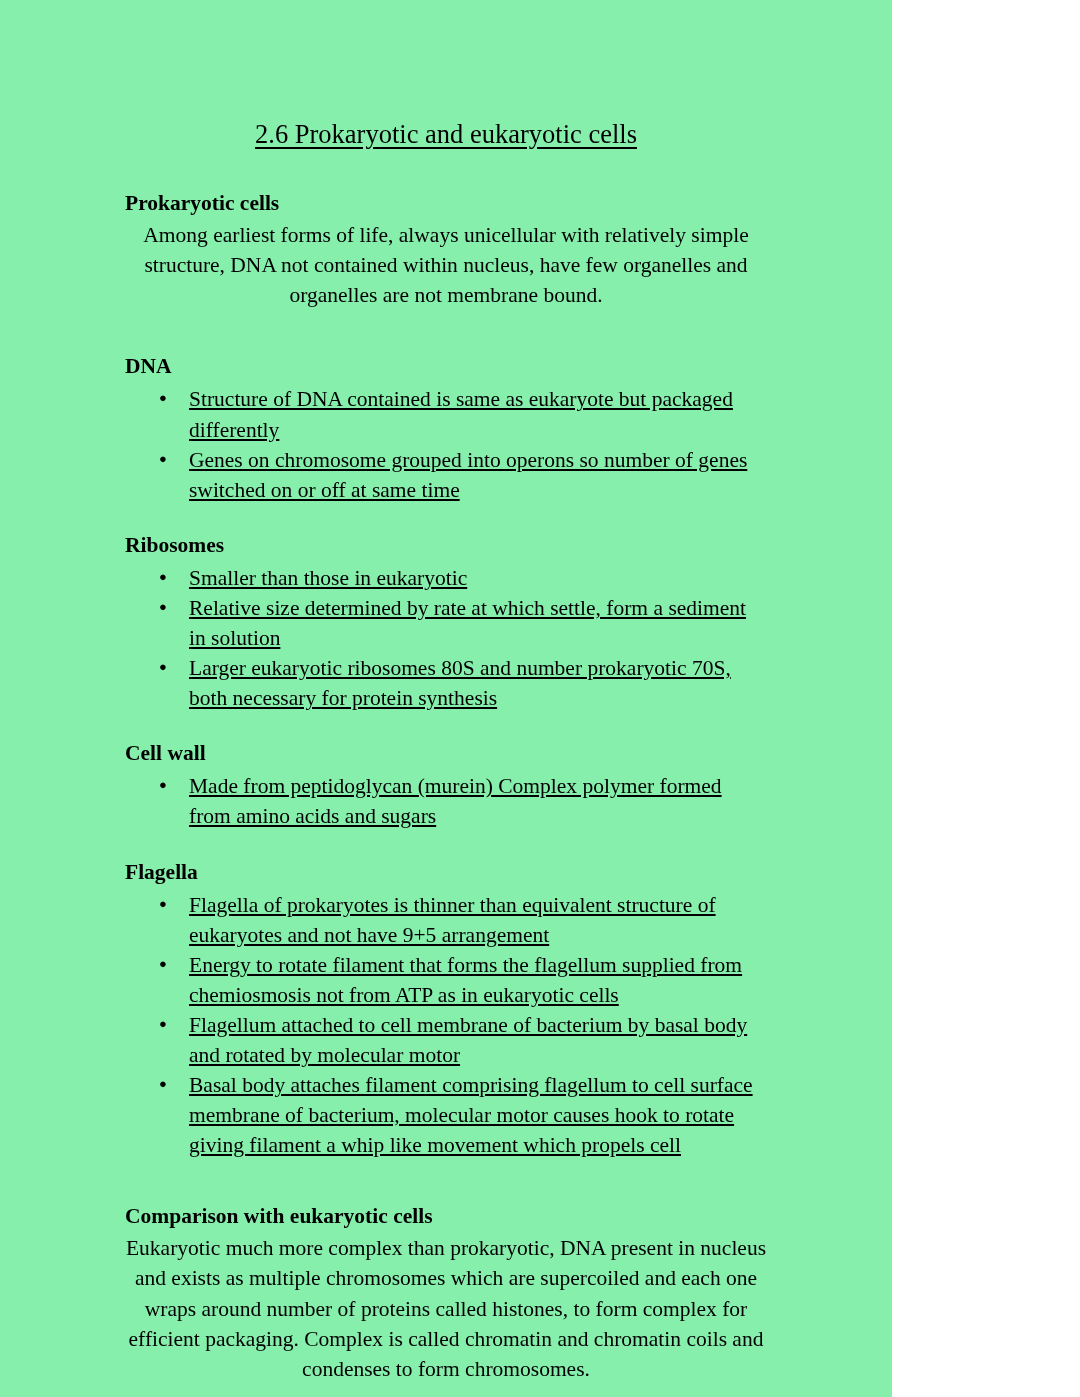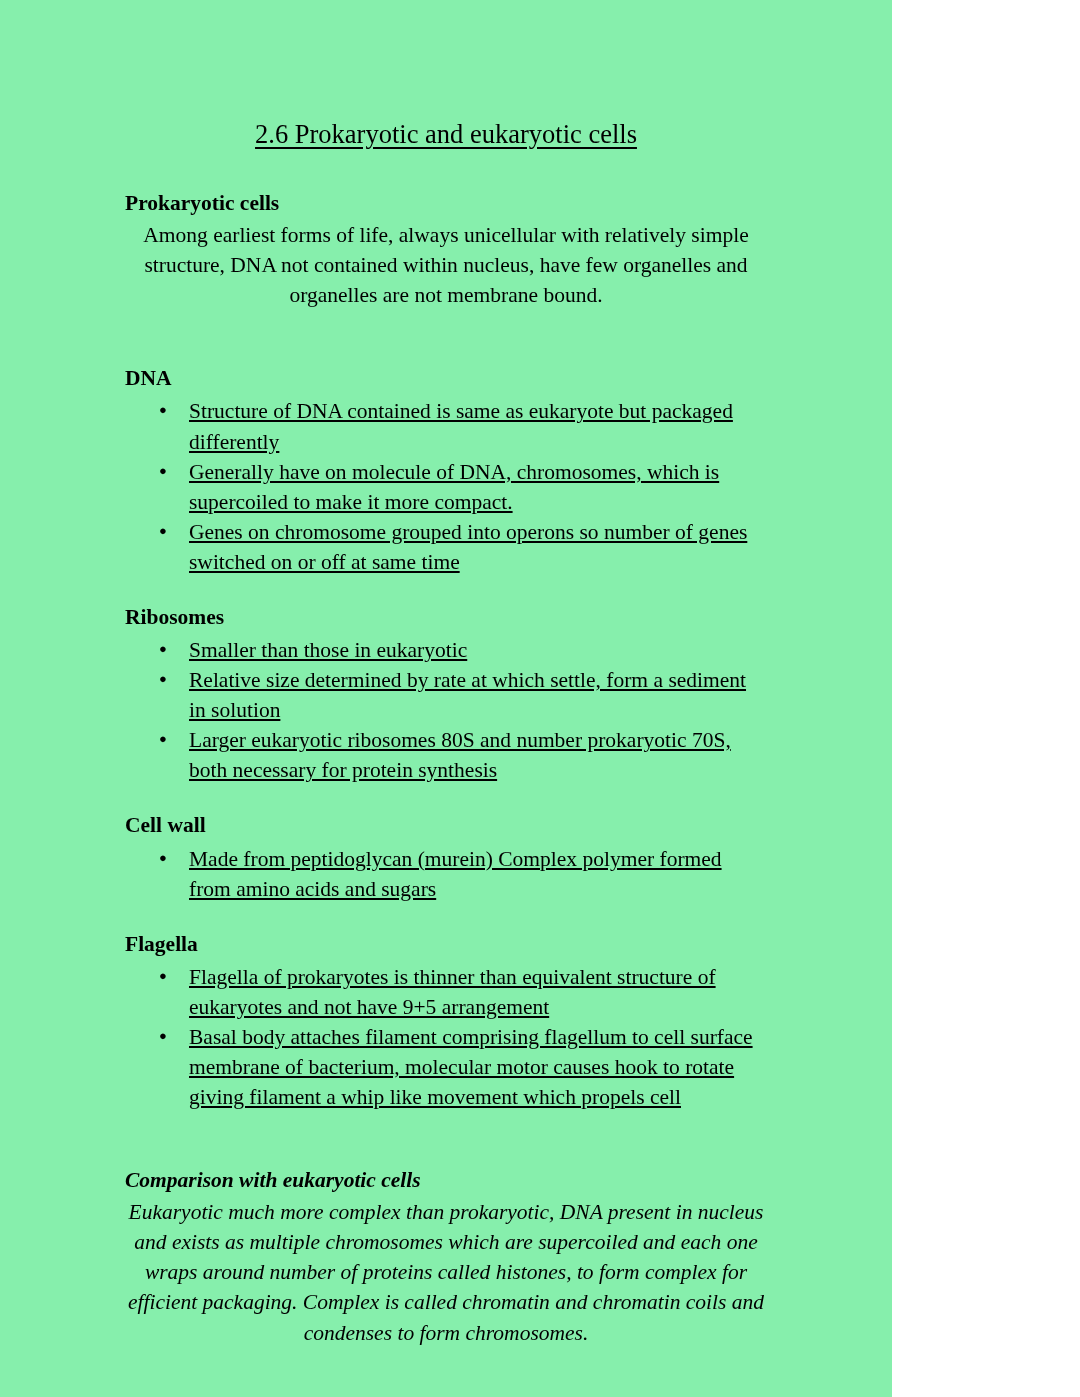--- a/index.html
+++ b/index.html
@@ -27,27 +27,26 @@
     text-decoration: underline;
     text-underline-offset: 4px;
     margin: 0 0 38px 0;
     font-weight: normal;
   }
   .section {
     margin-bottom: 26px;
   }
   .section:last-child {
     margin-bottom: 0;
-    font-style: italic;
   }
   .heading {
     font-weight: bold;
     font-size: 21.5px;
     line-height: 1.35;
-    margin: 16px 0 2px 0;
+    margin: 4px 0 2px 0;
   }
   .para {
     font-size: 21.5px;
     line-height: 1.40;
     margin: 0;
     text-align: center;
   }
   ul.bullets {
     margin: 3px 0 0 0;
     padding: 0 0 0 34px;
@@ -83,21 +82,20 @@
     <div class="heading">Prokaryotic cells</div>
     <p class="para">Among earliest forms of life, always unicellular with relatively simple structure, DNA not contained within nucleus, have few organelles and organelles are not membrane bound.</p>
   </div>
 
   <div class="gap-sm"></div>
 
   <div class="section">
     <div class="heading">DNA</div>
     <ul class="bullets">
       <li>Structure of DNA contained is same as eukaryote but packaged differently</li>
-      <li>Generally have on molecule of DNA, chromosomes, which is supercoiled to make it more compact.</li>
       <li>Genes on chromosome grouped into operons so number of genes switched on or off at same time</li>
     </ul>
   </div>
 
   <div class="section">
     <div class="heading">Ribosomes</div>
     <ul class="bullets">
       <li>Smaller than those in eukaryotic</li>
       <li>Relative size determined by rate at which settle, form a sediment in solution</li>
       <li>Larger eukaryotic ribosomes 80S and number prokaryotic 70S, both necessary for protein synthesis</li>
@@ -108,20 +106,22 @@
     <div class="heading">Cell wall</div>
     <ul class="bullets">
       <li>Made from peptidoglycan (murein) Complex polymer formed from amino acids and sugars</li>
     </ul>
   </div>
 
   <div class="section">
     <div class="heading">Flagella</div>
     <ul class="bullets">
       <li>Flagella of prokaryotes is thinner than equivalent structure of eukaryotes and not have 9+5 arrangement</li>
+      <li>Energy to rotate filament that forms the flagellum supplied from chemiosmosis not from ATP as in eukaryotic cells</li>
+      <li>Flagellum attached to cell membrane of bacterium by basal body and rotated by molecular motor</li>
       <li>Basal body attaches filament comprising flagellum to cell surface membrane of bacterium, molecular motor causes hook to rotate giving filament a whip like movement which propels cell</li>
     </ul>
   </div>
 
   <div class="gap-sm"></div>
 
   <div class="section">
     <div class="heading">Comparison with eukaryotic cells</div>
     <p class="para">Eukaryotic much more complex than prokaryotic, DNA present in nucleus and exists as multiple chromosomes which are supercoiled and each one wraps around number of proteins called histones, to form complex for efficient packaging. Complex is called chromatin and chromatin coils and condenses to form chromosomes.</p>
   </div>

